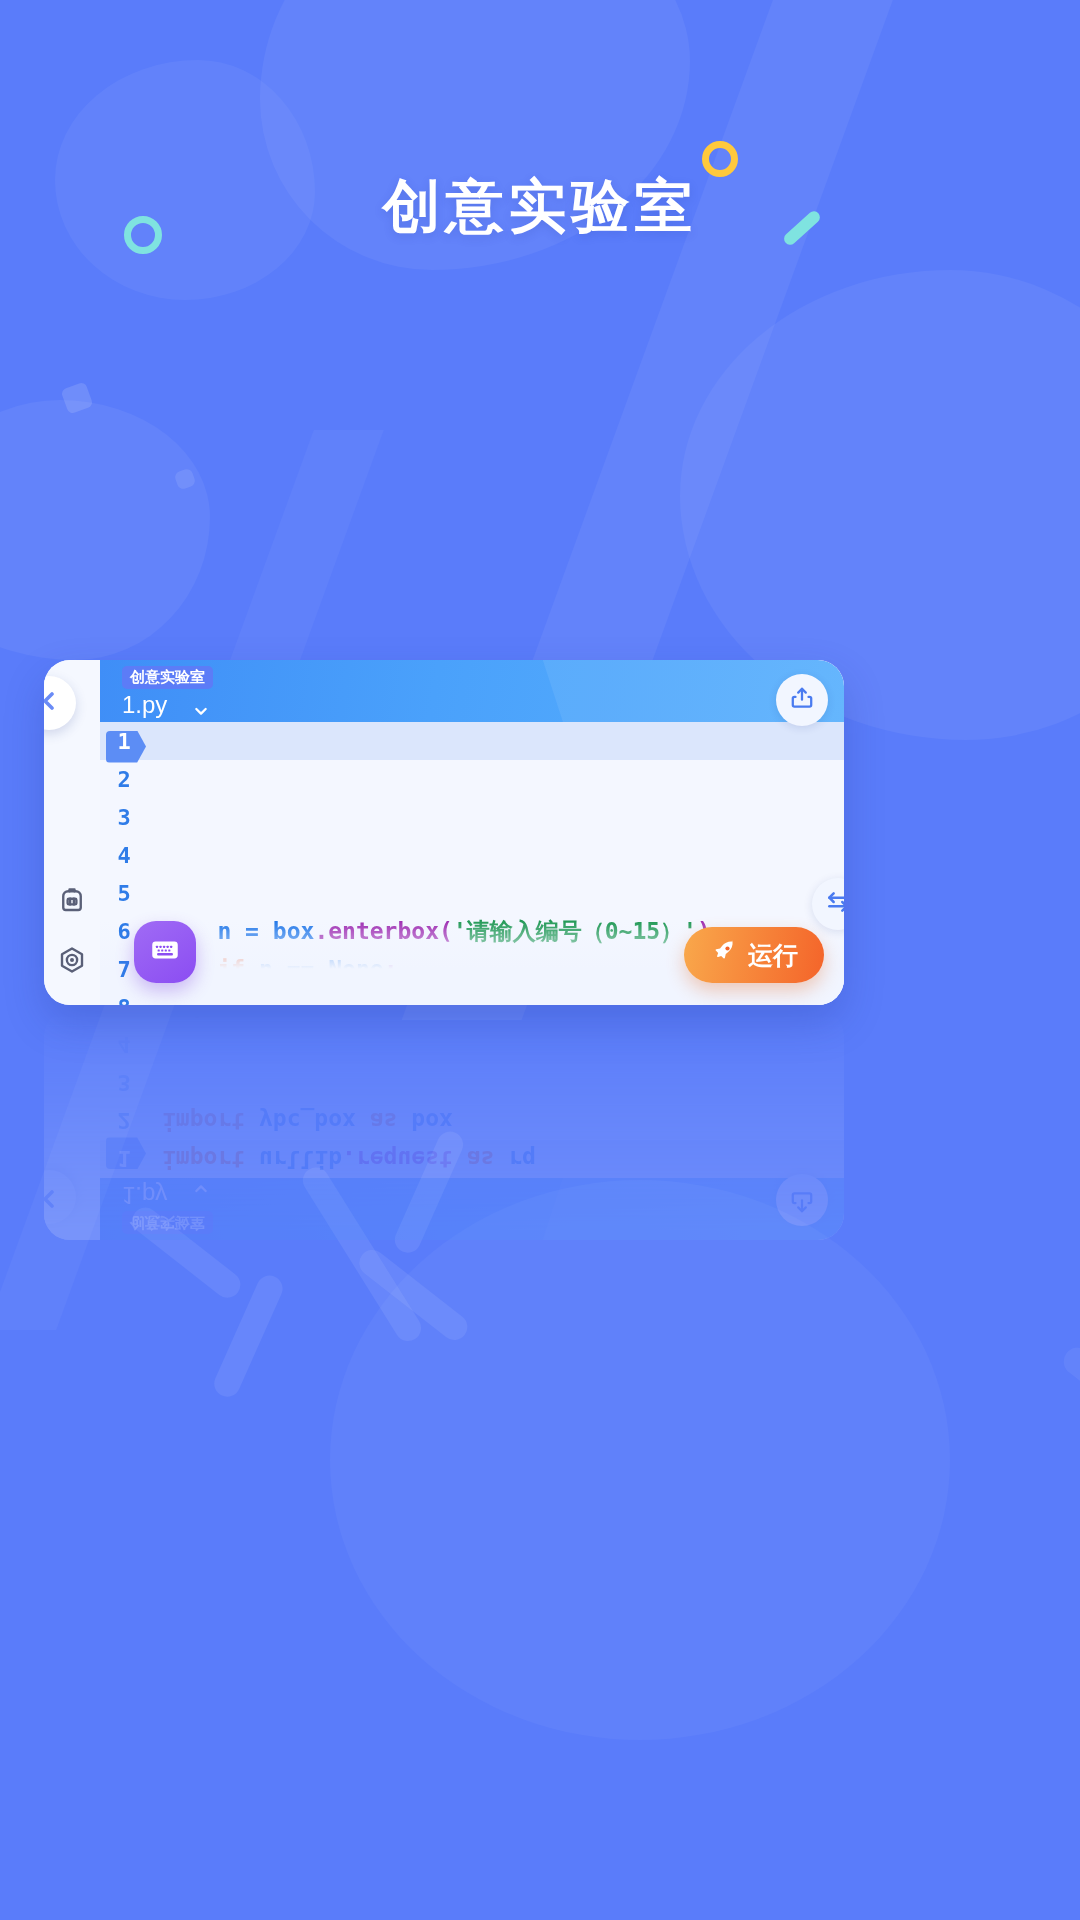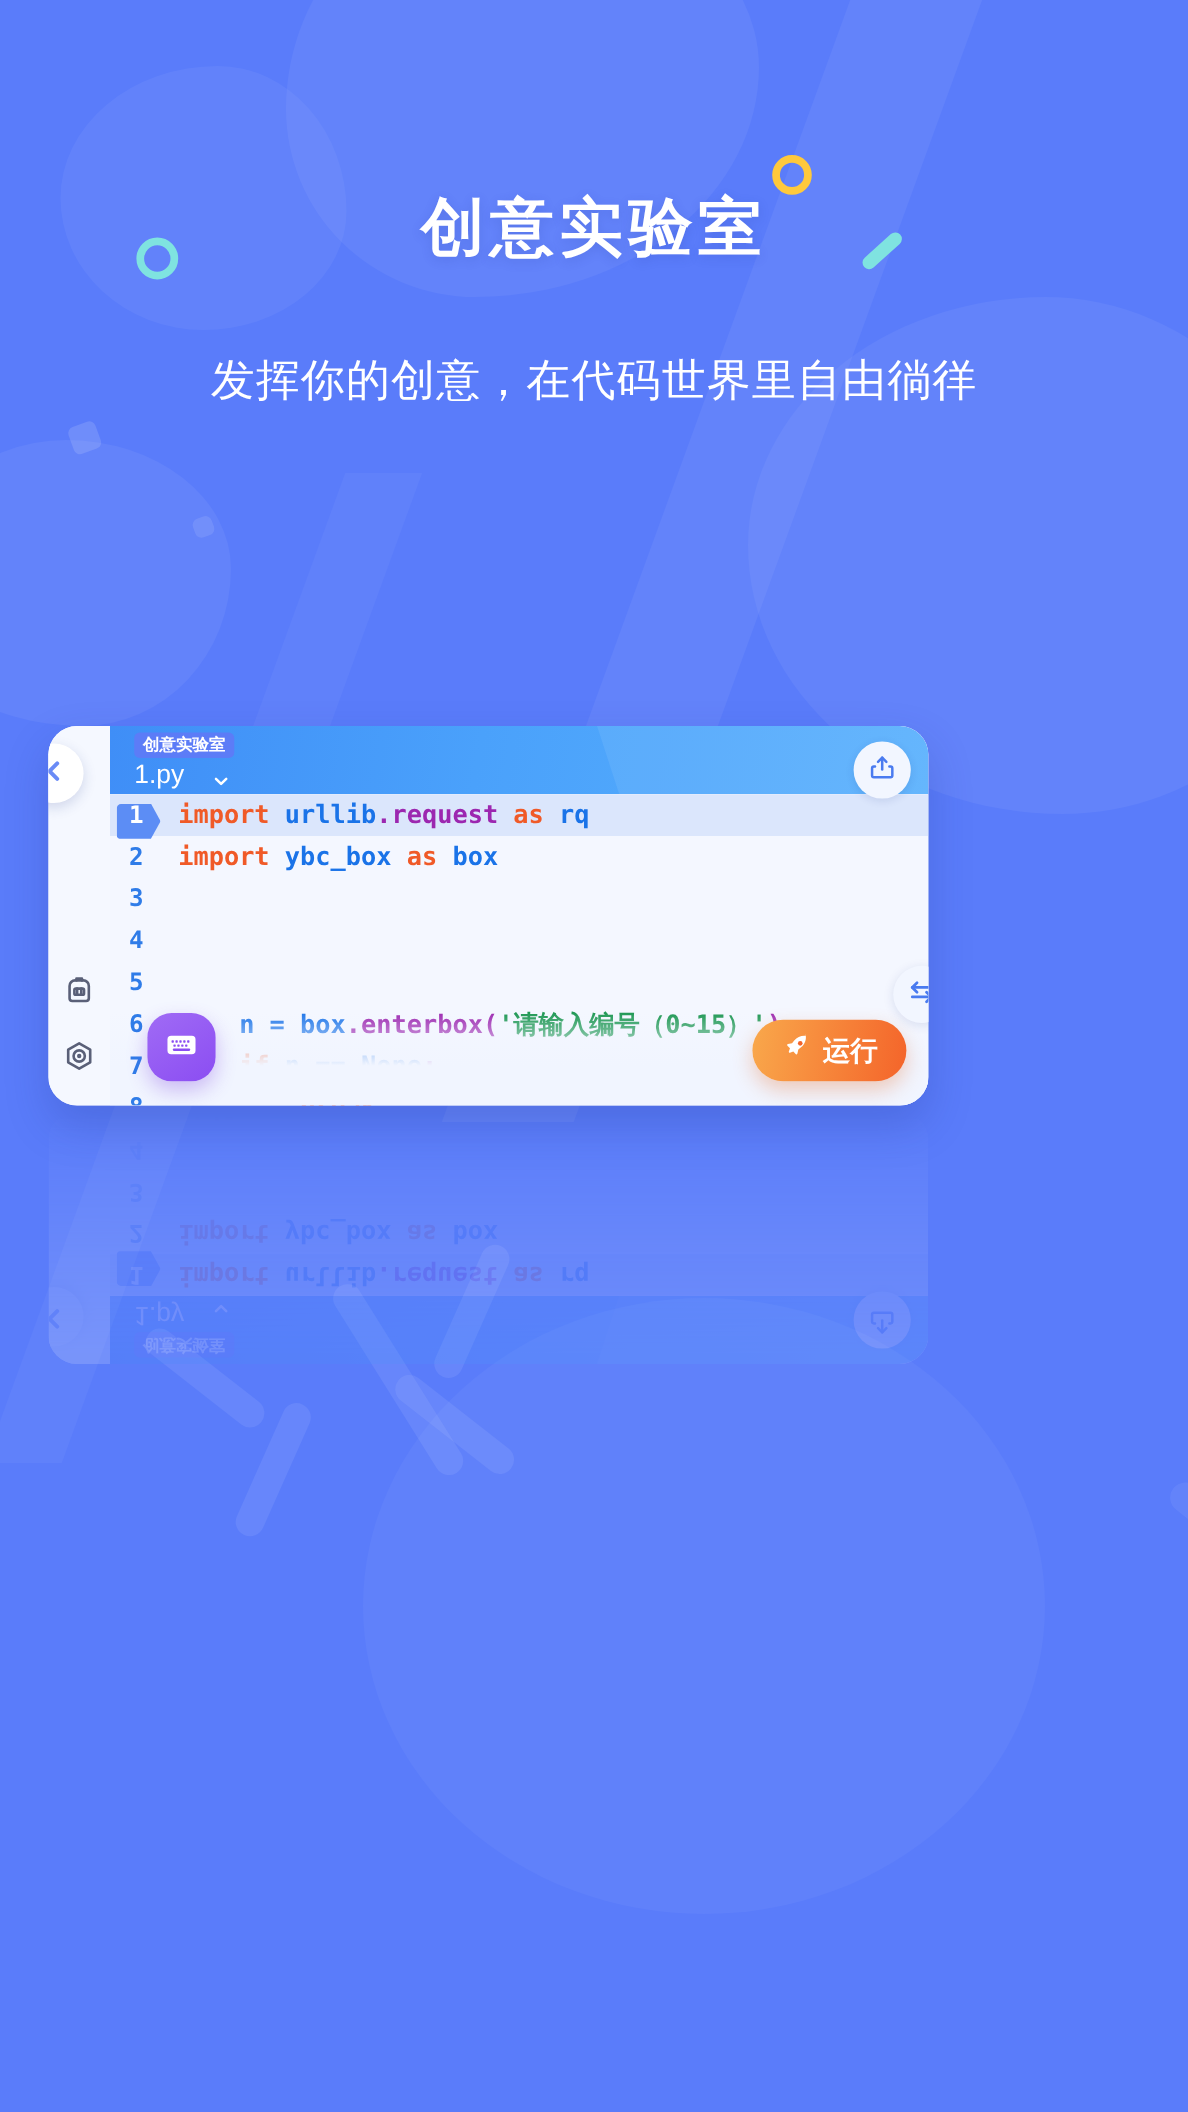--- a/index.html
+++ b/index.html
@@ -222,21 +222,20 @@
     <div class="wmbar" style="width:130px;height:26px;left:210px;top:138px;transform:rotate(-128deg);"></div>
   </div>
   <div class="wm2">
     <div class="wmbar" style="width:110px;height:22px;left:0;top:36px;transform:rotate(52deg);"></div>
 
   </div>
 </div>
 
 <div class="hero">
   <div class="hero-title">创意实验室</div>
-  <div class="hero-sub">发挥你的创意，在代码世界里自由徜徉</div>
 </div>
 
 <div class="editor-wrap">
   <div class="editor-card" id="editor-card">
 
     <div class="rail">
       <div class="rail-ico">
         <svg viewBox="0 0 24 24" fill="none" stroke="#5a6078" stroke-width="1.9" stroke-linecap="round" stroke-linejoin="round">
           <path d="M5 9a4 4 0 0 1 4-4h6a4 4 0 0 1 4 4v9a2 2 0 0 1-2 2H7a2 2 0 0 1-2-2z"></path>
           <path d="M10 5V3.6h4V5"></path>
@@ -263,25 +262,23 @@
               <path d="M5 9l7 7 7-7"></path>
             </svg>
           </span>
         </div>
       </div>
 
       <div class="code-area">
         <div id="code-lines">
             <div class="code-row active">
               <div class="gutter"><span>1</span></div>
-              <div class="gline"><span class="t-kw">import</span><span> </span><span class="t-mod">urllib</span><span class="t-attr">.</span><span class="t-attr">request</span><span> </span><span class="t-kw">as</span><span> </span><span class="t-var">rq</span></div>
             </div>
             <div class="code-row">
               <div class="gutter"><span>2</span></div>
-              <div class="gline"><span class="t-kw">import</span><span> </span><span class="t-mod">ybc_box</span><span> </span><span class="t-kw">as</span><span> </span><span class="t-var">box</span></div>
             </div>
             <div class="code-row">
               <div class="gutter"><span>3</span></div>
               <div class="gline"></div>
             </div>
             <div class="code-row">
               <div class="gutter"><span>4</span></div>
               <div class="gline"></div>
             </div>
             <div class="code-row">

